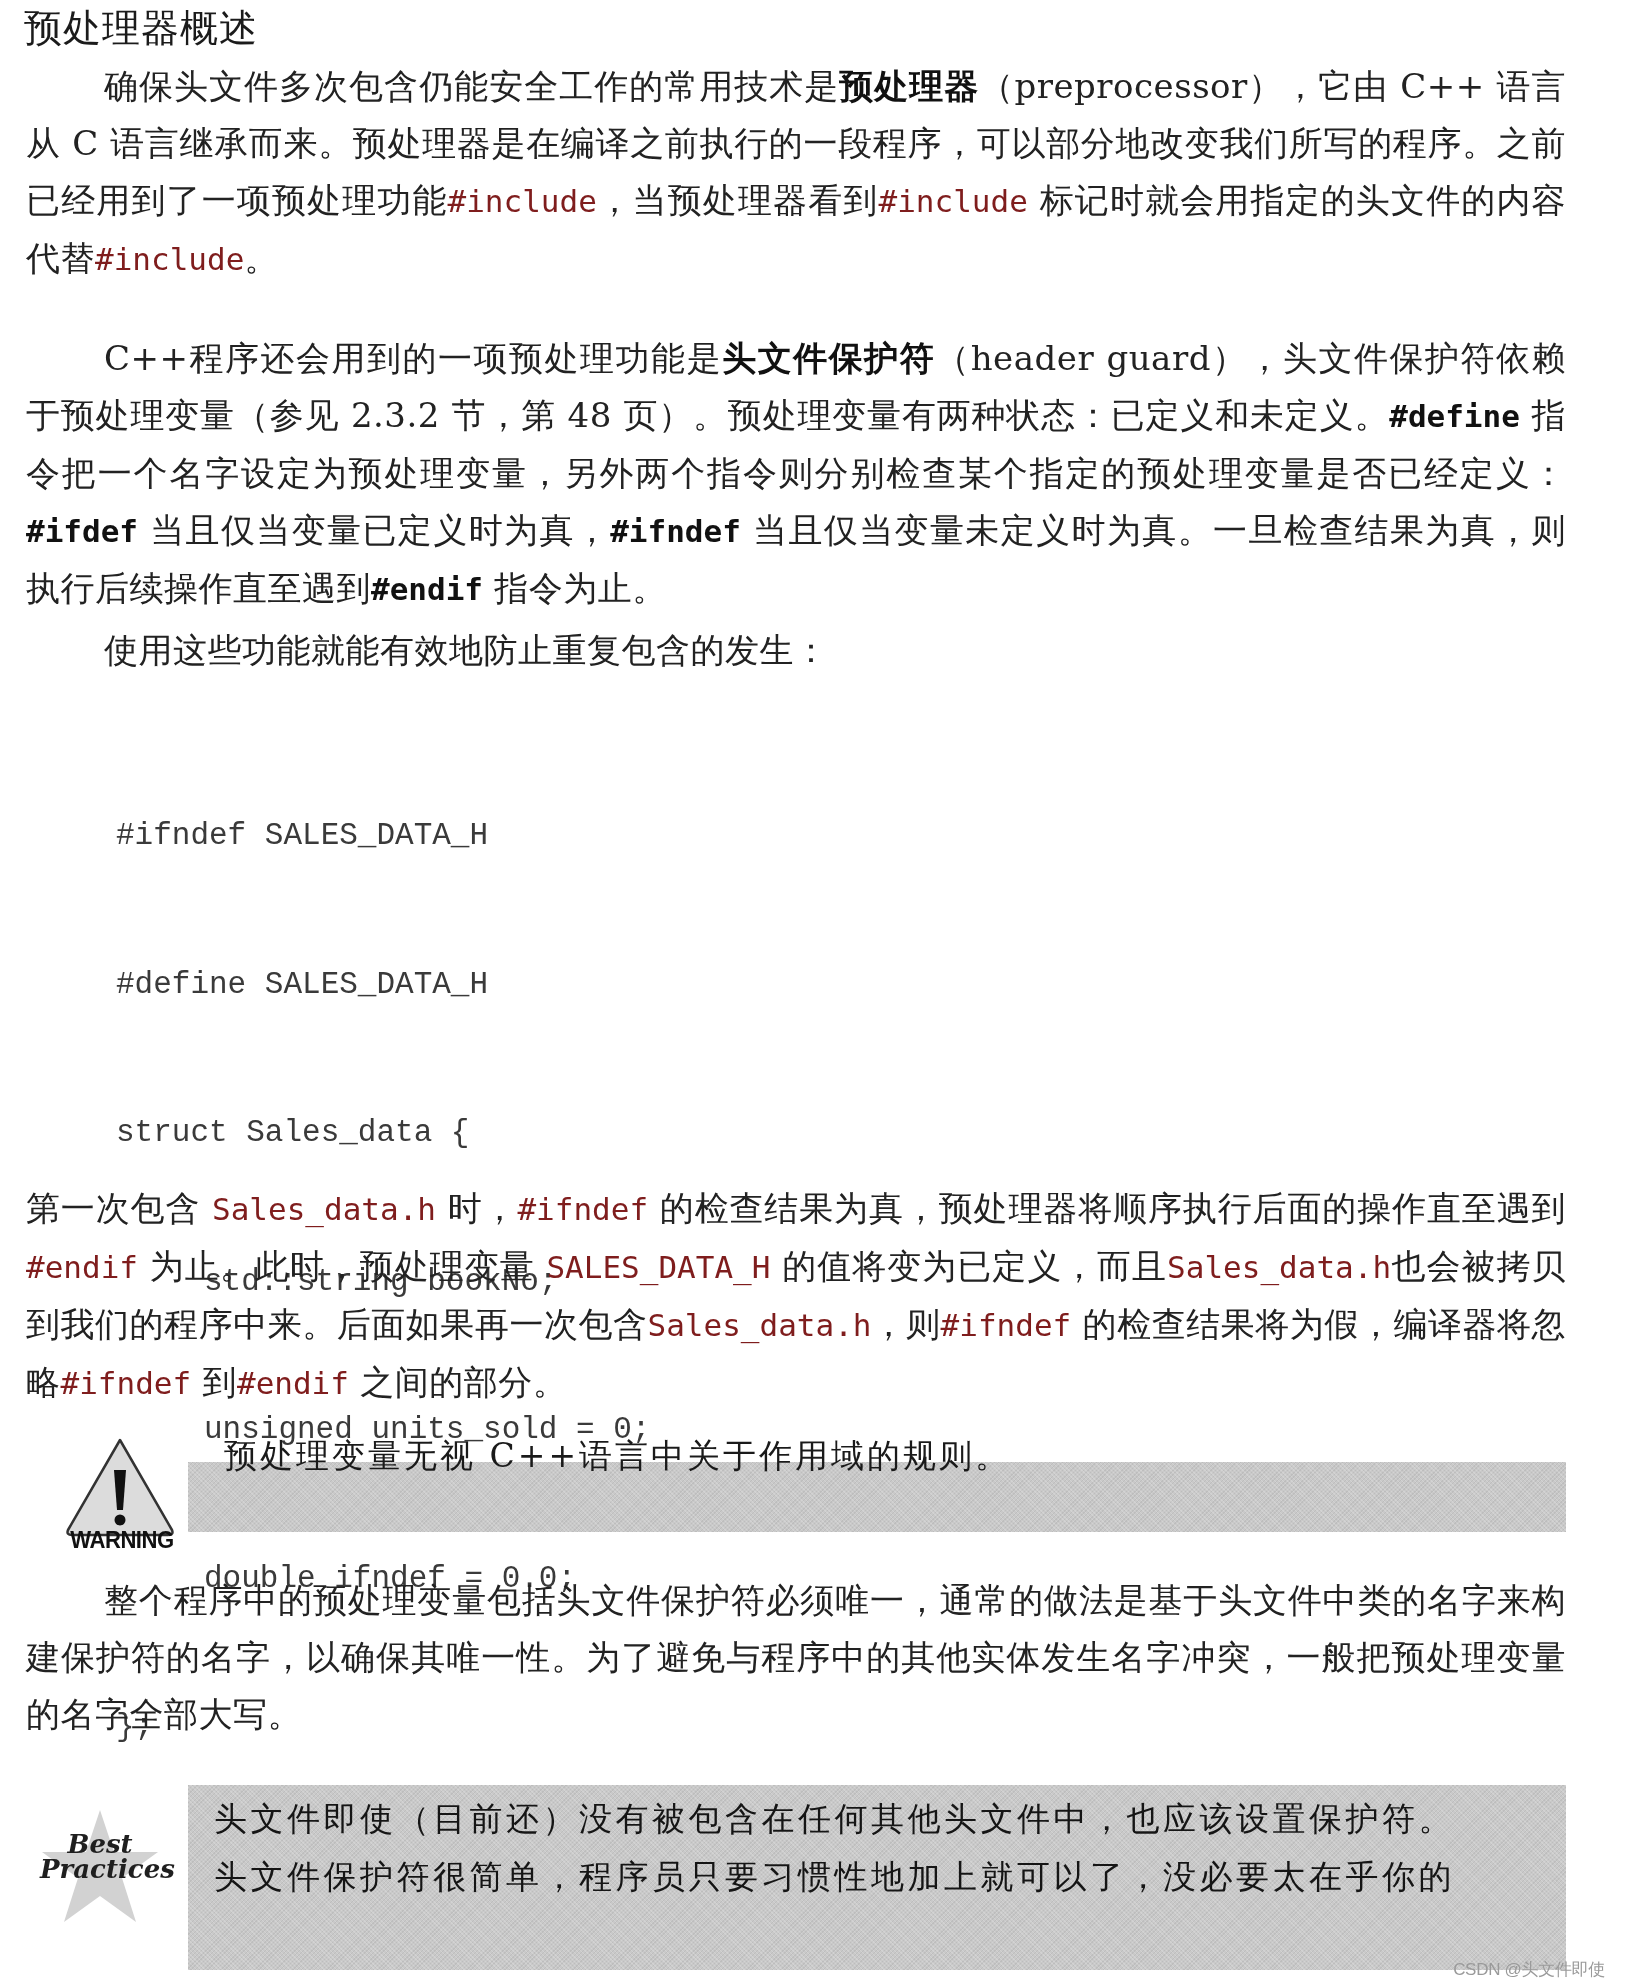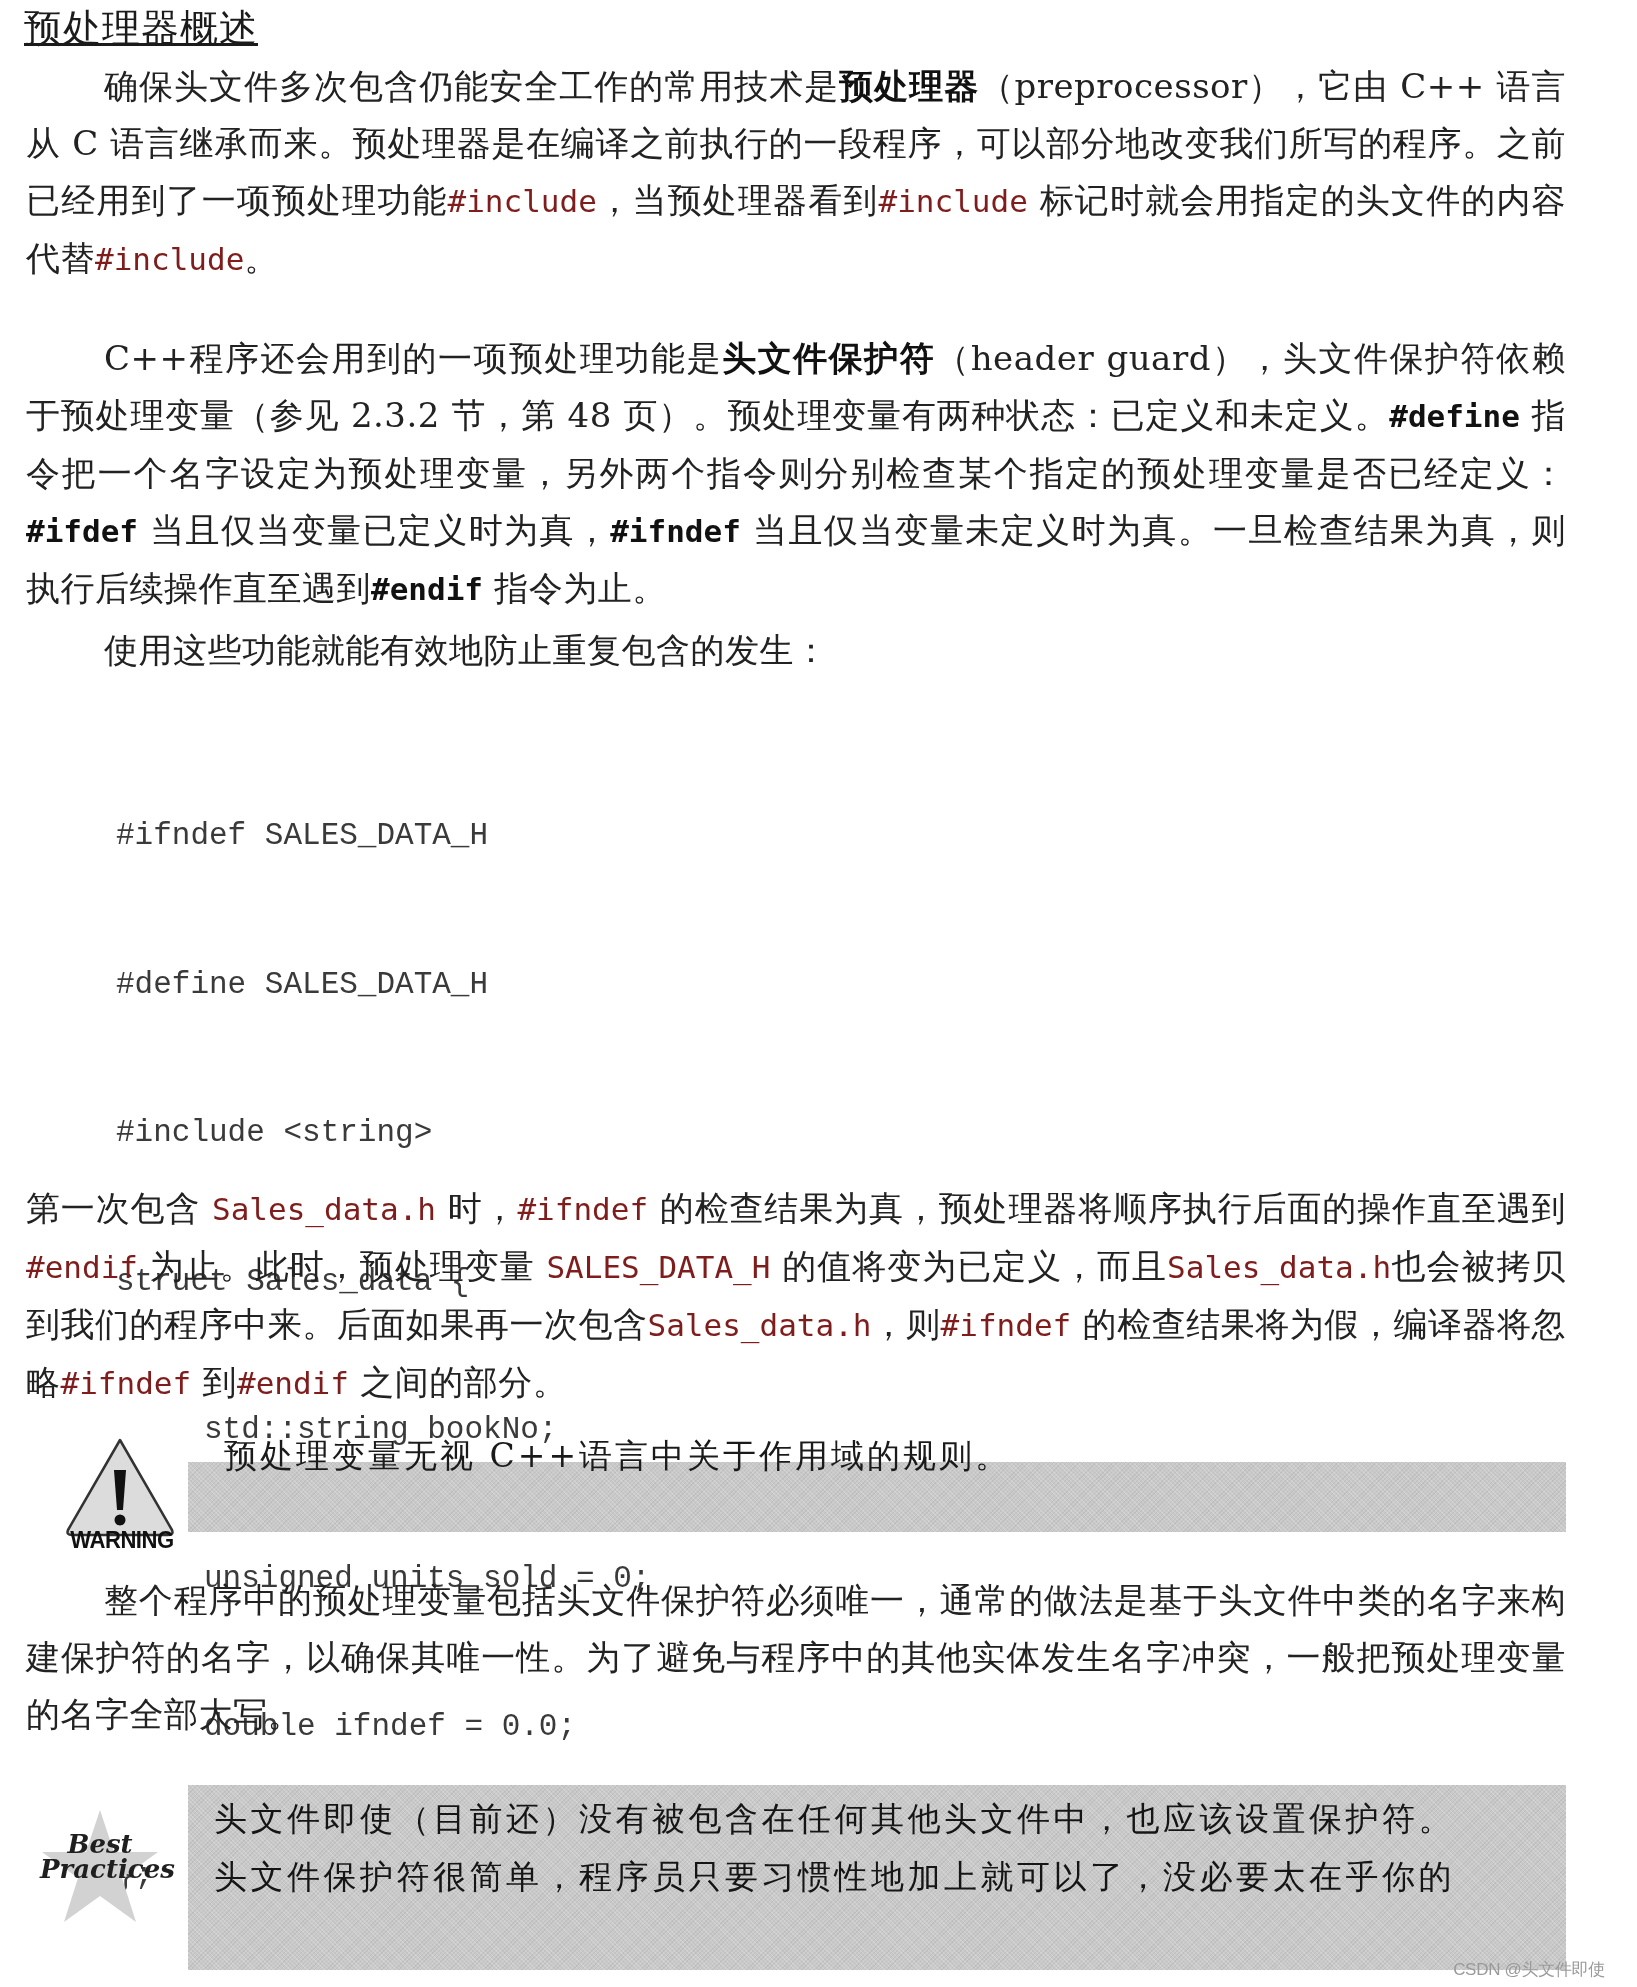--- a/index.html
+++ b/index.html
@@ -25,21 +25,20 @@
       position: absolute;
       left: 24px;
       top: 2px;
       font-family: "DejaVu Sans", "Liberation Sans", sans-serif;
       font-size: 38px;
       line-height: 52px;
       font-weight: normal;
       color: #1b1b1b;
       margin: 0;
       letter-spacing: 1px;
-      text-decoration: underline;
     }
     .para {
       position: absolute;
       left: 26px;
       width: 1540px;
       font-size: 34px;
       line-height: 57px;
       margin: 0;
       color: #222;
       text-align: justify;
@@ -179,21 +178,20 @@
 
   <p class="para indent" style="top:58px;"><span>确保头文件多次包含仍能安全工作的常用技术是</span><span class="b">预处理器</span><span>（preprocessor），它由 C++ 语言从 C 语言继承而来。预处理器是在编译之前执行的一段程序，可以部分地改变我们所写的程序。之前已经用到了一项预处理功能</span><span class="mono">#include</span><span>，当预处理器看到</span><span class="mono">#include</span><span> 标记时就会用指定的头文件的内容代替</span><span class="mono">#include</span><span>。</span></p>
 
   <p class="para indent" style="top:330px;"><span>C++程序还会用到的一项预处理功能是</span><span class="b">头文件保护符</span><span>（header guard），头文件保护符依赖于预处理变量（参见 2.3.2 节，第 48 页）。预处理变量有两种状态：已定义和未定义。</span><span class="mono bold">#define</span><span> 指令把一个名字设定为预处理变量，另外两个指令则分别检查某个指定的预处理变量是否已经定义：</span><span class="mono bold">#ifdef</span><span> 当且仅当变量已定义时为真，</span><span class="mono bold">#ifndef</span><span> 当且仅当变量未定义时为真。一旦检查结果为真，则执行后续操作直至遇到</span><span class="mono bold">#endif</span><span> 指令为止。</span></p>
 
   <p class="para indent" style="top:622px;">使用这些功能就能有效地防止重复包含的发生：</p>
 
   <div class="code">
     <span class="line">#ifndef SALES_DATA_H</span>
     <span class="line">#define SALES_DATA_H</span>
-    <span class="line">#include &lt;string&gt;</span>
     <span class="line">struct Sales_data {</span>
     <span class="line ind">std::string bookNo;</span>
     <span class="line ind">unsigned units_sold = 0;</span>
     <span class="line ind">double ifndef = 0.0;</span>
     <span class="line">};</span>
     
   </div>
 
   <p class="para" style="top:1180px;"><span>第一次包含 </span><span class="mono">Sales_data.h</span><span> 时，</span><span class="mono">#ifndef</span><span> 的检查结果为真，预处理器将顺序执行后面的操作直至遇到</span><span class="mono">#endif</span><span> 为止。此时，预处理变量 </span><span class="mono">SALES_DATA_H</span><span> 的值将变为已定义，而且</span><span class="mono">Sales_data.h</span><span>也会被拷贝到我们的程序中来。后面如果再一次包含</span><span class="mono">Sales_data.h</span><span>，则</span><span class="mono">#ifndef</span><span> 的检查结果将为假，编译器将忽略</span><span class="mono">#ifndef</span><span> 到</span><span class="mono">#endif</span><span> 之间的部分。</span></p>
 

